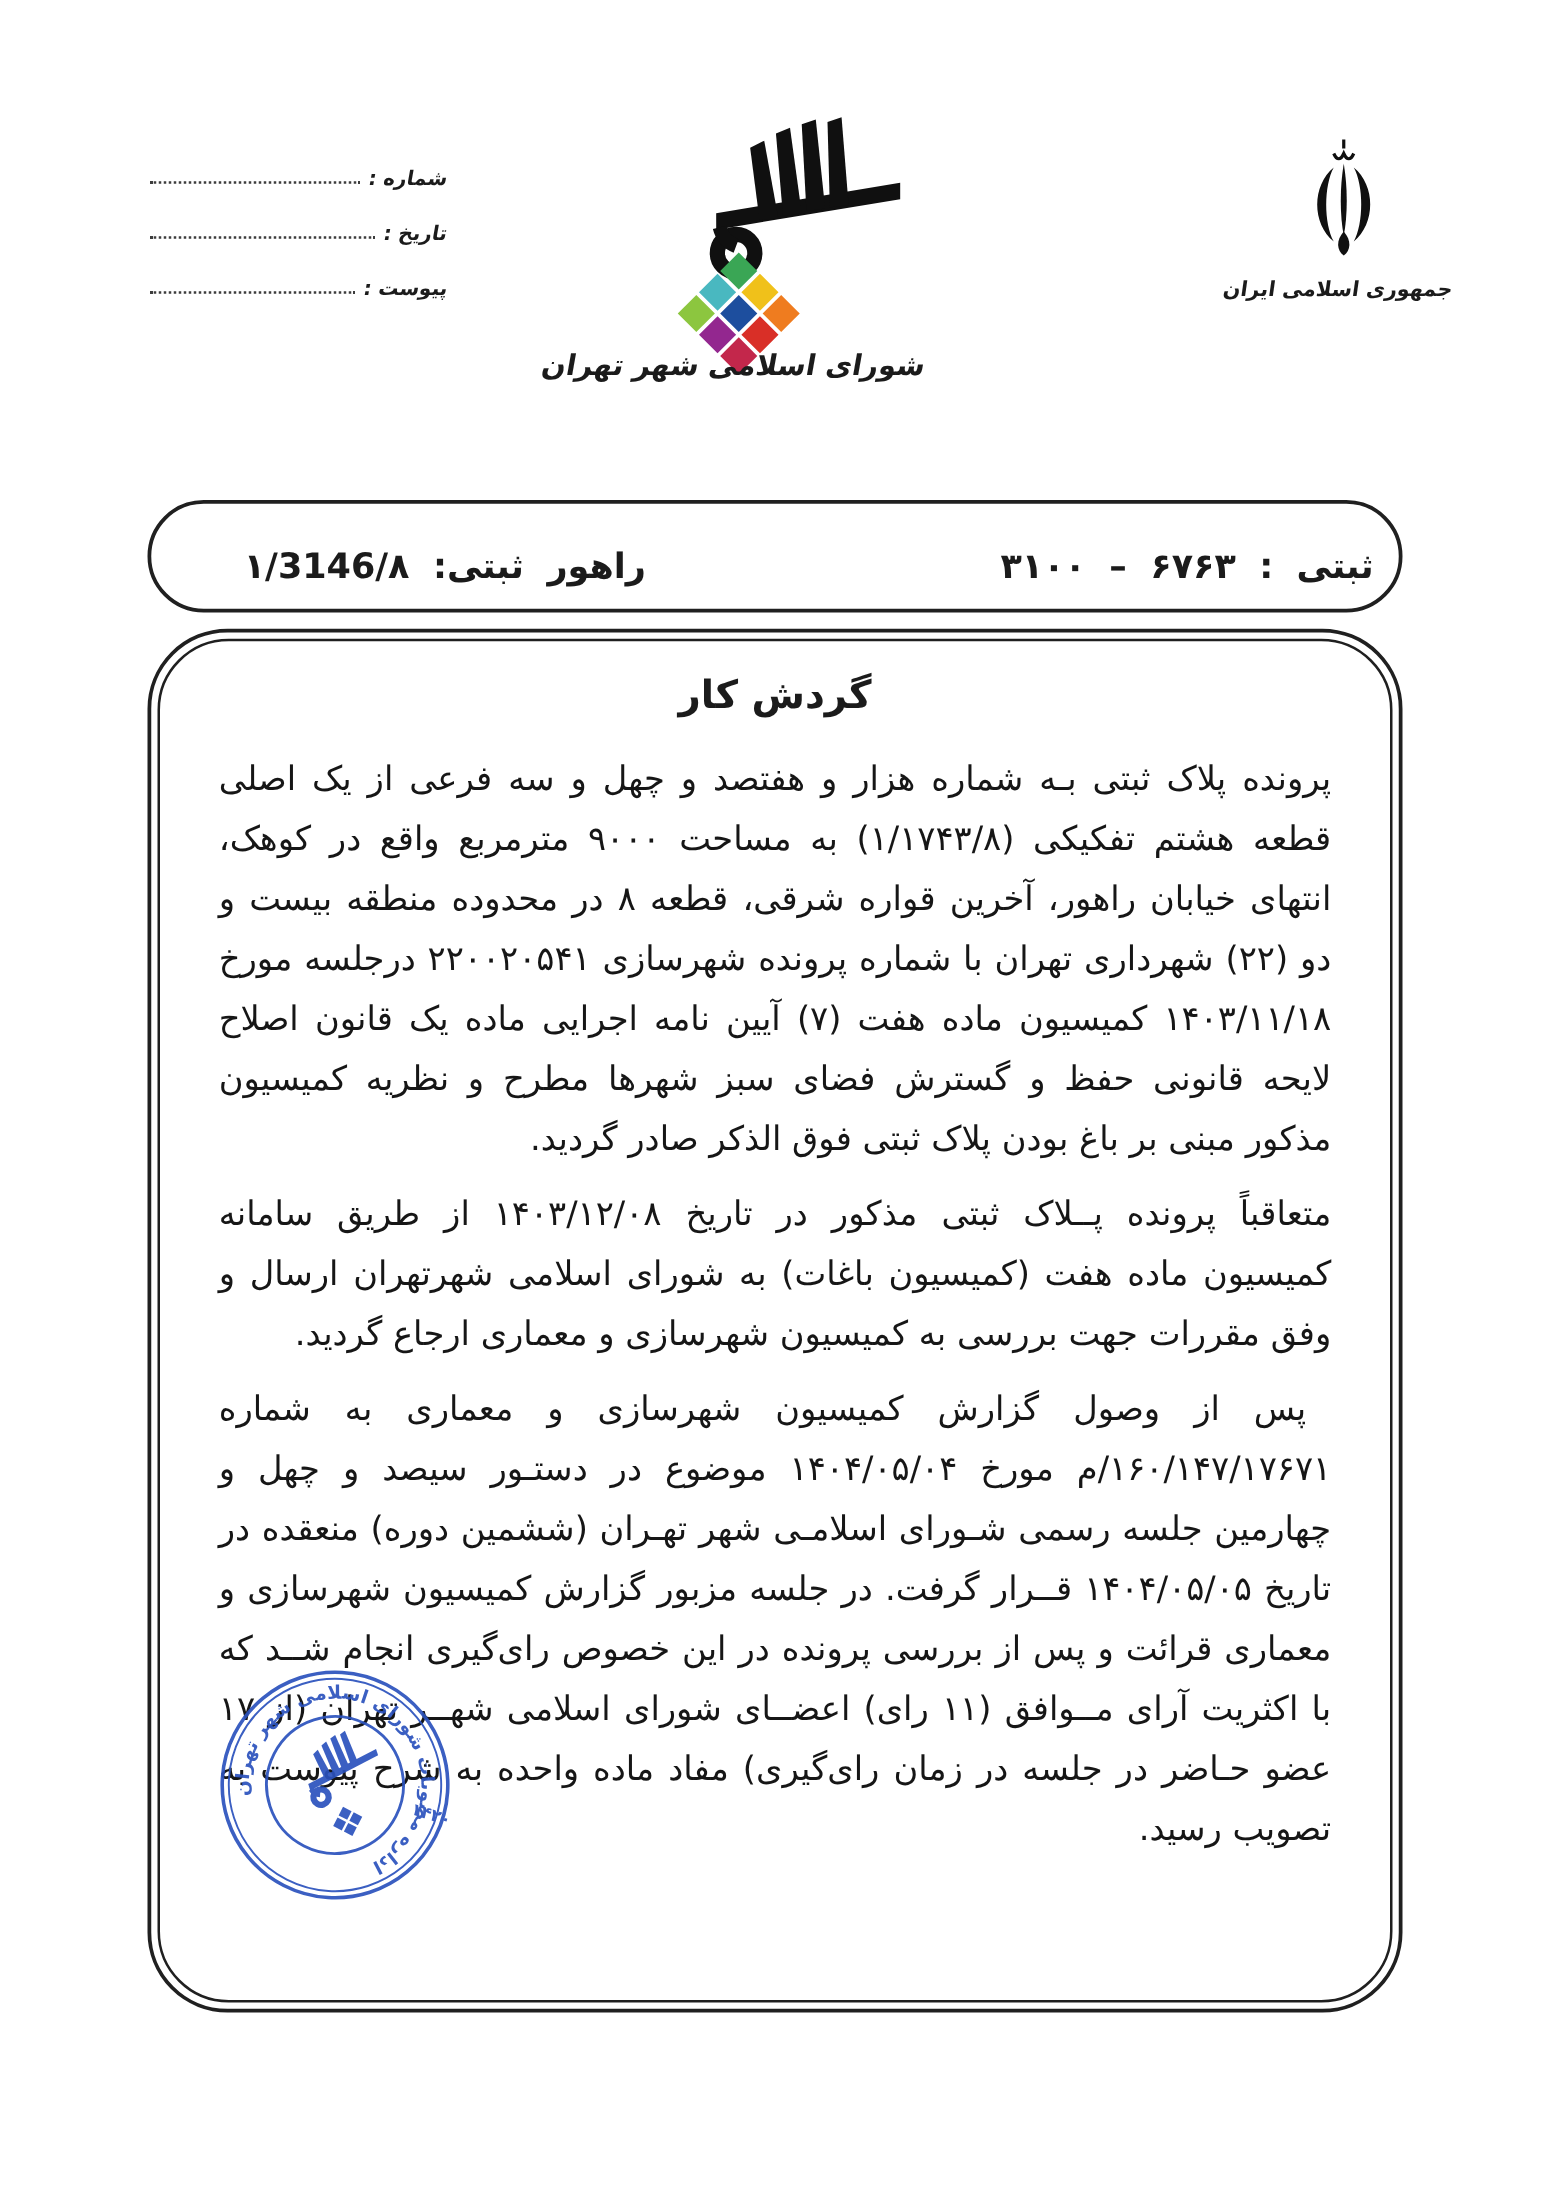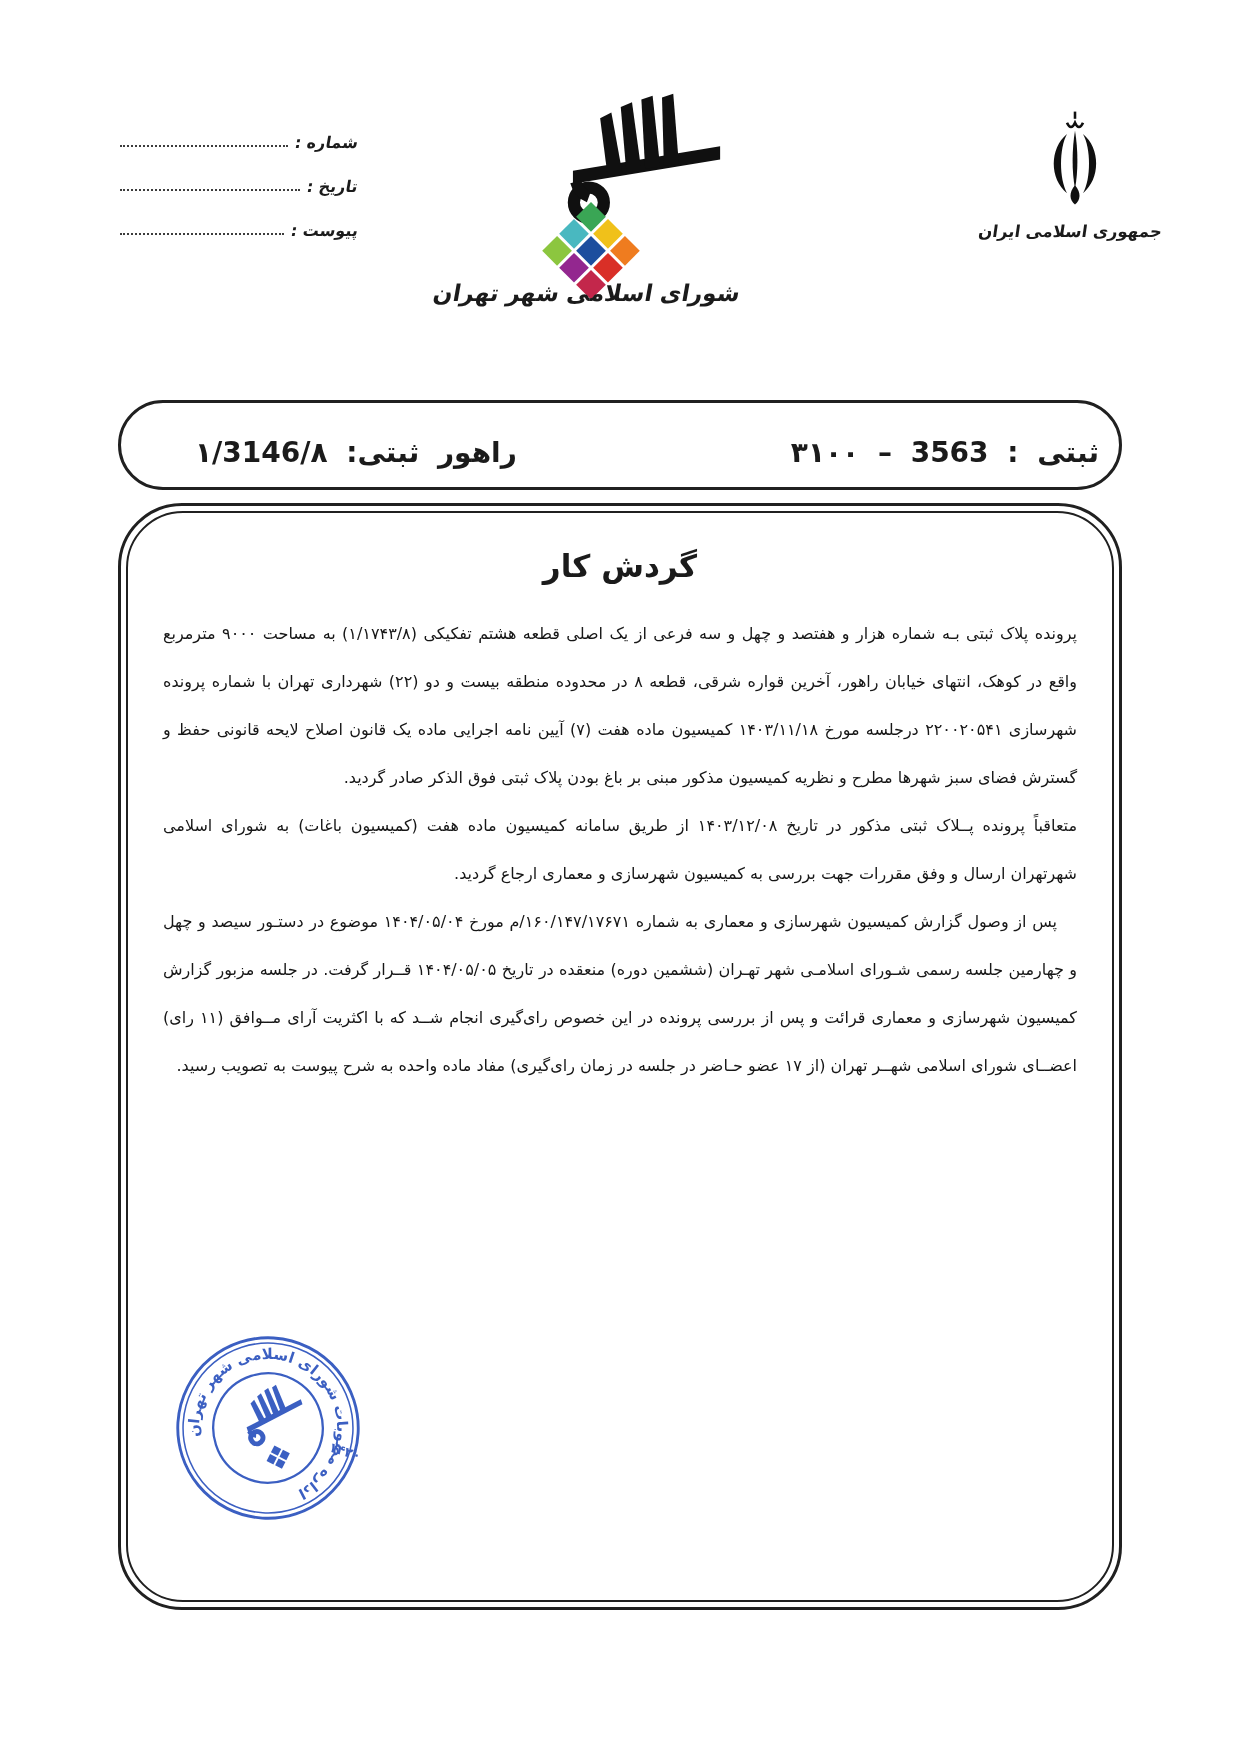--- a/index.html
+++ b/index.html
@@ -31,24 +31,24 @@
     display:flex;direction:rtl;align-items:center;justify-content:space-between;
     padding:14px 20px 0 74px;font-size:28px;font-weight:bold;
   }
   .id-item{white-space:nowrap;word-spacing:9px;letter-spacing:.3px;}
   
   .main-box{
     position:absolute;left:118px;top:503px;width:1004px;height:1107px;box-sizing:border-box;
     border:3px solid #202020;border-radius:64px;
   }
   .main-box-inner{position:absolute;inset:5px;border:2px solid #202020;border-radius:57px;}
-  .doc-content{position:absolute;inset:0;padding:36px 42px 0 42px;direction:rtl;}
+  .doc-content{position:absolute;inset:0;padding:26px 42px 0 42px;direction:rtl;}
   .doc-title{text-align:center;font-size:31px;font-weight:bold;margin:6px 0 26px 0;}
   .doc-content p{
-    margin:0;font-size:16px;line-height:48px;text-align:justify;color:#161616;
+    margin:12px;font-size:27px;line-height:48px;text-align:justify;color:#161616;
   }
   .doc-content p.indented{text-indent:20px;}
   
   .stamp{position:absolute;left:172px;top:1332px;width:192px;height:192px;
     transform:rotate(-18deg);color:var(--stamp-color,#2b52bd);opacity:.92;}
   .stamp text{fill:var(--stamp-color,#2b52bd);font-family:"DejaVu Sans",sans-serif;font-weight:bold;}
   .stamp circle{stroke:var(--stamp-color,#2b52bd);fill:none;}
   .mark-black{color:#101010;}
 </style>
 </head>
@@ -113,21 +113,21 @@
       <path d="M50 94 C42 103,43 113,50 118 C57 113,58 103,50 94 Z" fill="#101010"></path>
       <path d="M40 16 C43 23,47 23,50 16 C53 23,57 23,60 16" stroke="#101010" stroke-width="3.2" fill="none"></path>
       <path d="M50 2 L50 11" stroke="#101010" stroke-width="3.2"></path>
     </svg>
     <div class="emblem-caption">جمهوری اسلامی ایران</div>
   </div>
 
   <div class="id-band">
     <span class="id-item">
       <span>ثبتی :</span>
-      <span>3563 – ۳۱۰۰</span>
+      <span>۶۷۶۳ – ۳۱۰۰</span>
     </span>
     <span class="id-item">
       <span>راهور ثبتی:</span>
       <span dir="ltr">۱/3146/۸</span>
     </span>
   </div>
 
   <div class="main-box">
     <div class="main-box-inner"></div>
     <div class="doc-content">

